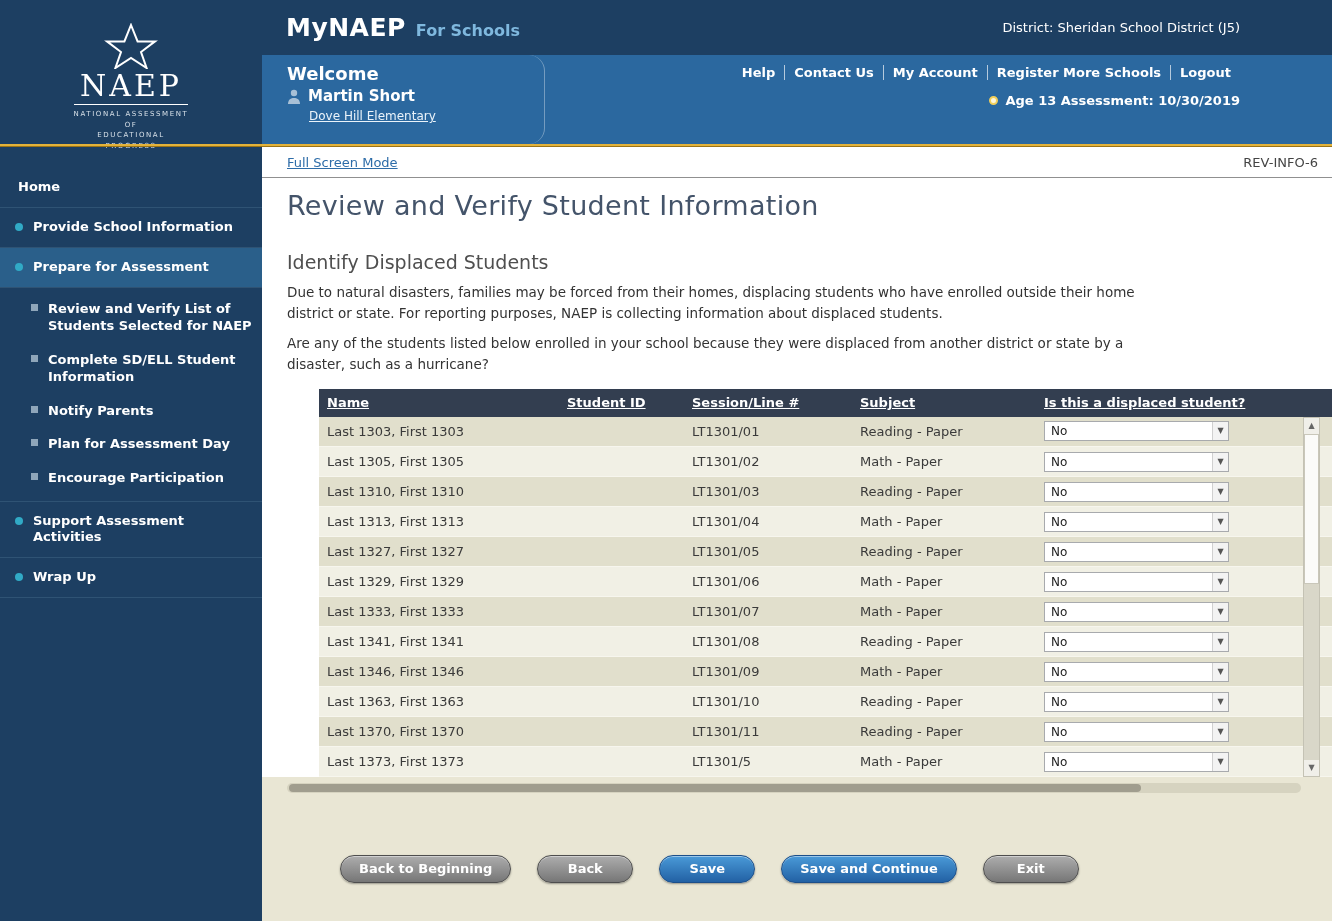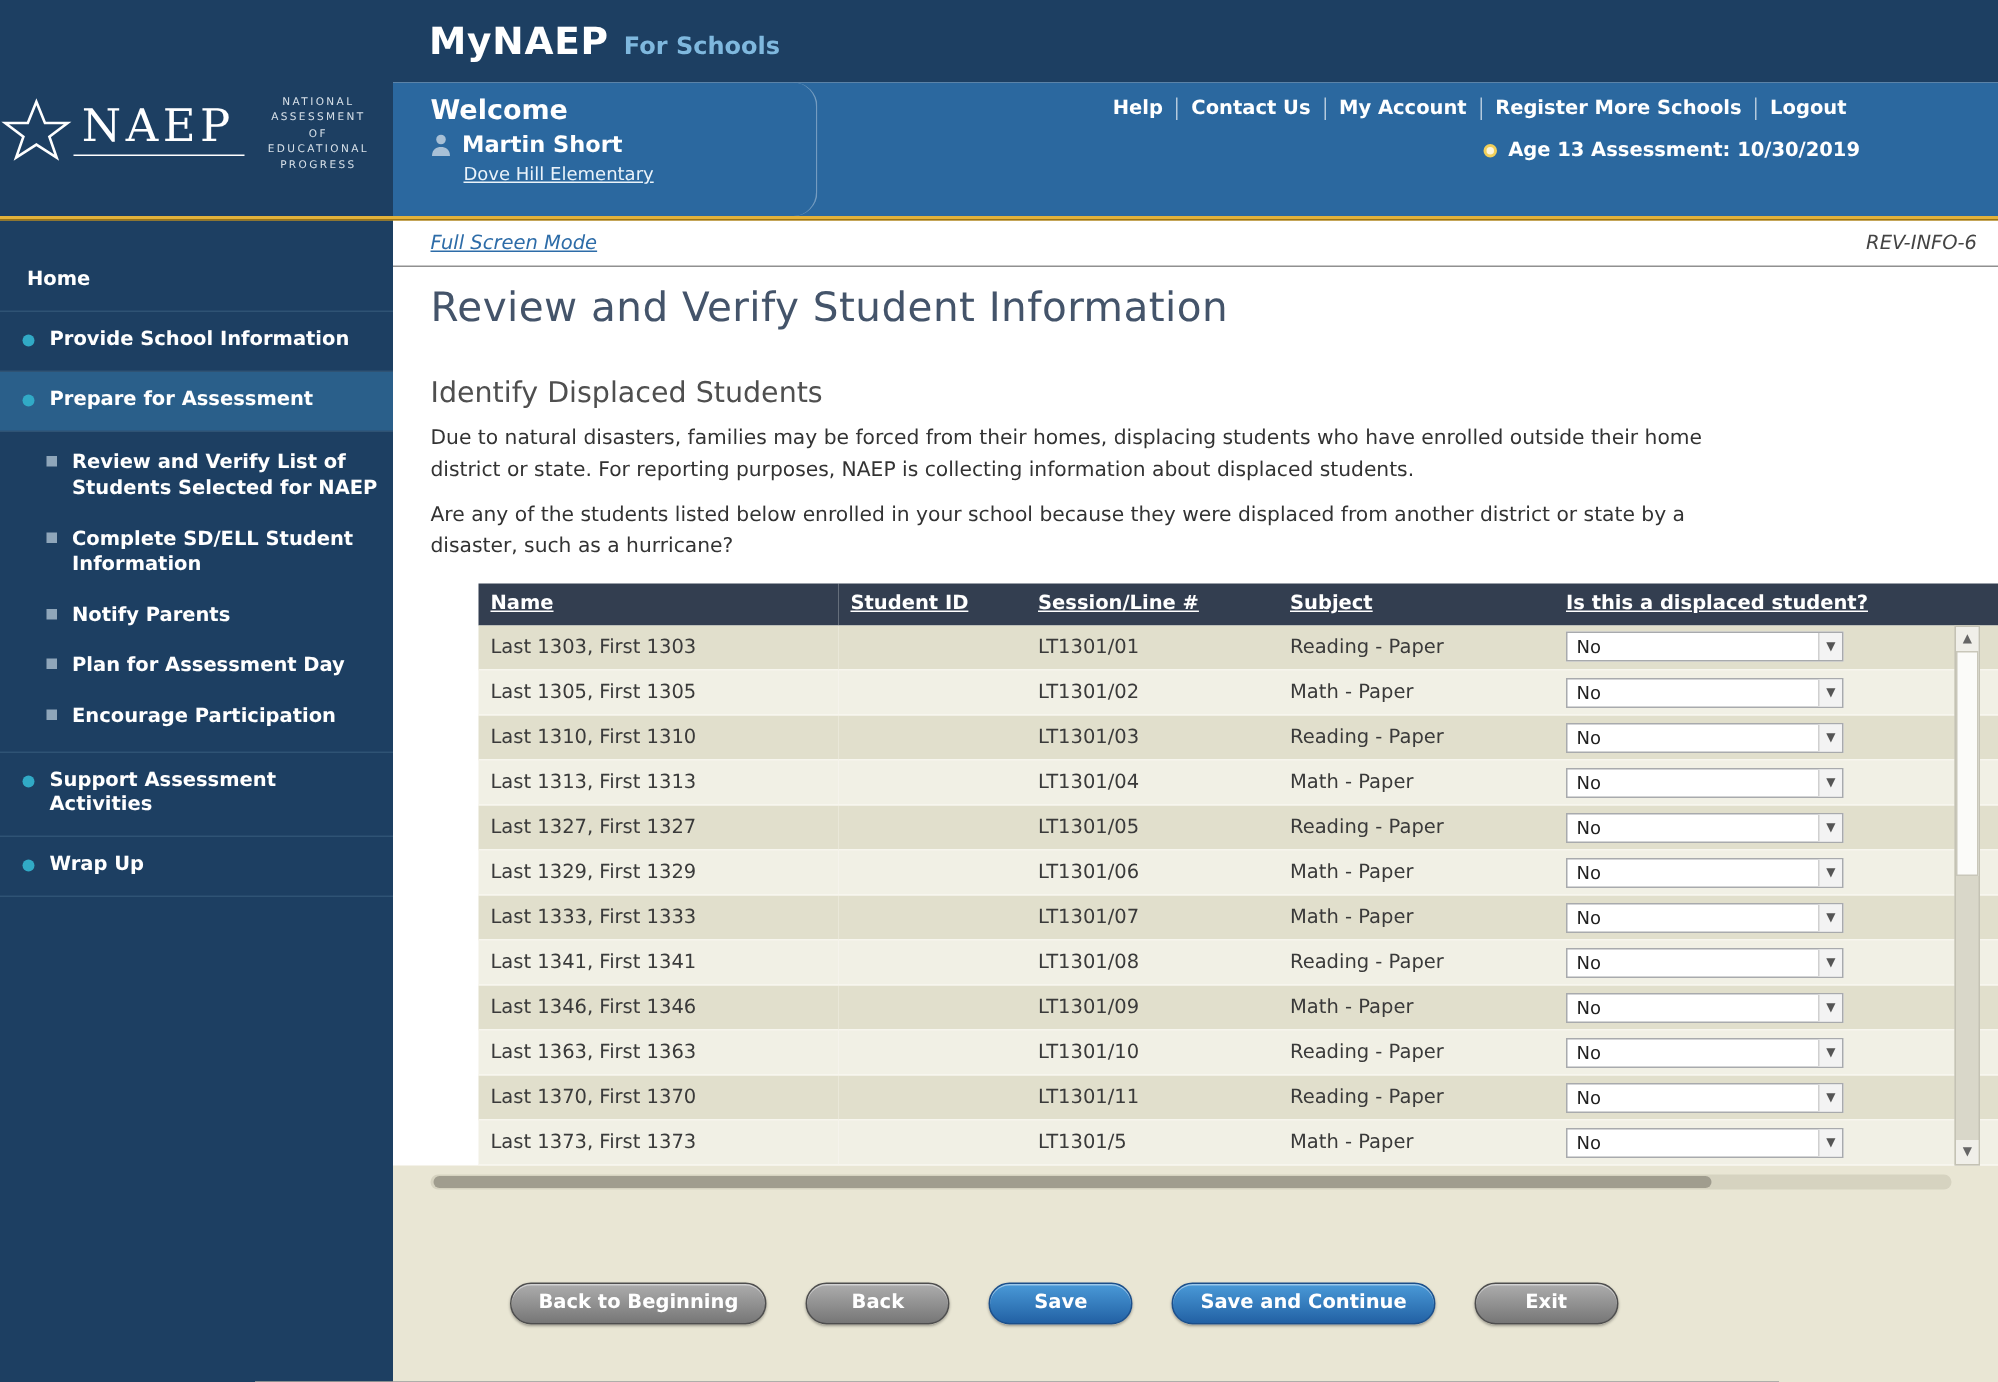--- a/index.html
+++ b/index.html
@@ -21,21 +21,21 @@
     z-index: 6;
   }
   
   .sidebar {
     width: 262px; flex: 0 0 262px;
     background: #1d3f62; color: #fff;
     display: flex; flex-direction: column;
     z-index: 2;
   }
   .logo-box {
-    height: 168px; display: flex; flex-direction: row;
+    height: 168px; display: flex; flex-direction: column;
     align-items: center; justify-content: center;
     padding-top: 6px;
   }
   .logo-star { margin-bottom: 2px; }
   .logo-name {
     font-family: "DejaVu Serif", "Liberation Serif", serif;
     font-size: 30px; letter-spacing: 3px; color: #fff; line-height: 1;
     border-bottom: 1px solid #ffffff; padding: 0 6px 3px 6px;
   }
   .logo-tag {
@@ -102,21 +102,20 @@
     display: flex; align-items: center; justify-content: flex-end; }
   .assess-icon {
     width: 9px; height: 9px; border: 2px solid #f2cf5a; border-radius: 50%;
     display: inline-block; margin-right: 7px; background: #fdf6dd;
   }
   
   .main { flex: 1; background: #fff; position: relative; overflow: hidden; }
   .fs-row {
     display: flex; justify-content: space-between; align-items: baseline;
     padding: 11px 14px 7px 25px;
-    font-style: italic;
   }
   .fs-link { color: #2d6ca8; font-size: 13px; text-decoration: underline; cursor: pointer; }
   .page-code { color: #444; font-size: 13px; }
   .top-rule { height: 1px; background: #909090; }
   .page-title {
     margin: 12px 0 0 25px;
     font-size: 27px; font-weight: 400; color: #44546a; letter-spacing: .3px;
   }
   .section-title { margin: 30px 0 7px 25px; font-size: 19px; font-weight: 400; color: #4f4f4f; }
   .para { margin: 9px 0 0 25px; width: 852px; font-size: 13.5px; color: #333; line-height: 1.55; }
@@ -243,20 +242,21 @@
         <span>Wrap Up</span>
       </div>
     </nav>
   </aside>
 
   <div class="right-col">
 
     <div class="topbar">
       <span class="app-name">MyNAEP</span>
       <span class="app-suffix">For Schools</span>
+      <span class="topbar-right">District: Sheridan School District (J5)</span>
     </div>
 
     <div class="userbar">
       <div class="user-block">
         <div class="welcome-txt">Welcome</div>
         <div class="user-row">
           <span class="person-icon">
             <svg width="14" height="15" viewBox="0 0 14 15">
               <circle cx="7" cy="4" r="3.2" fill="#a8c0d6"></circle>
               <path d="M1 15 C1 10.5 4 9 7 9 C10 9 13 10.5 13 15 Z" fill="#a8c0d6"></path>

